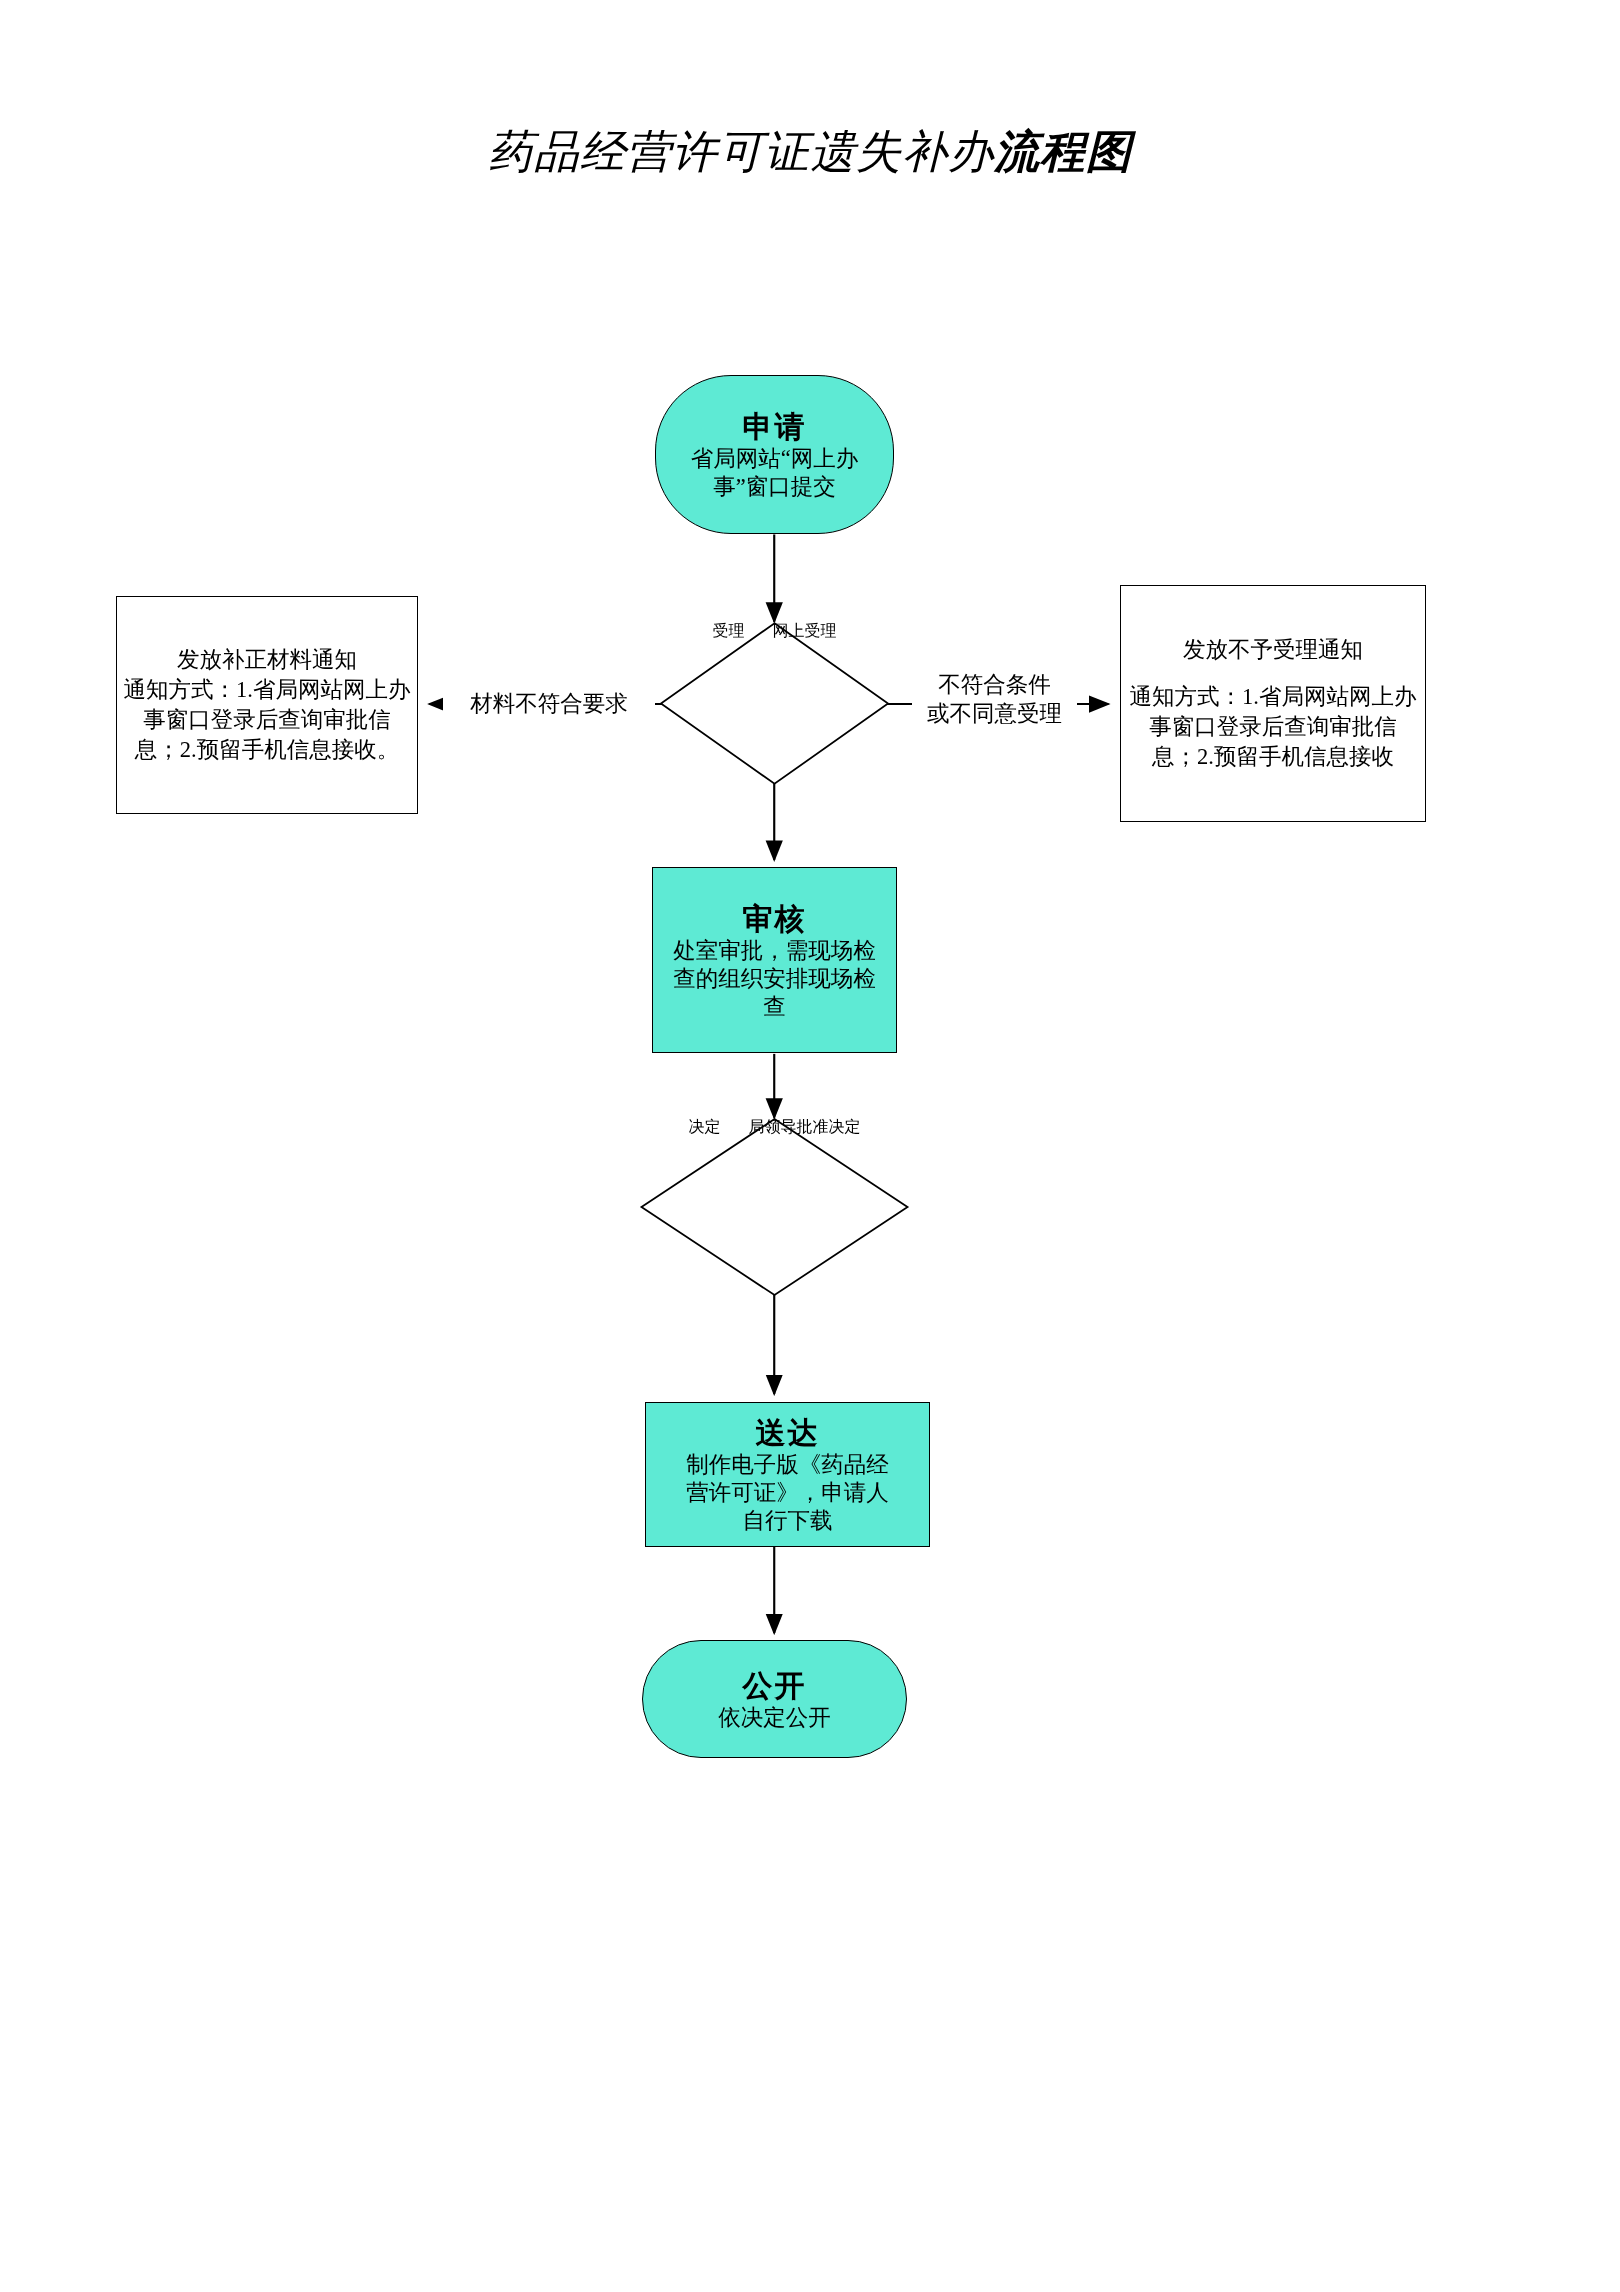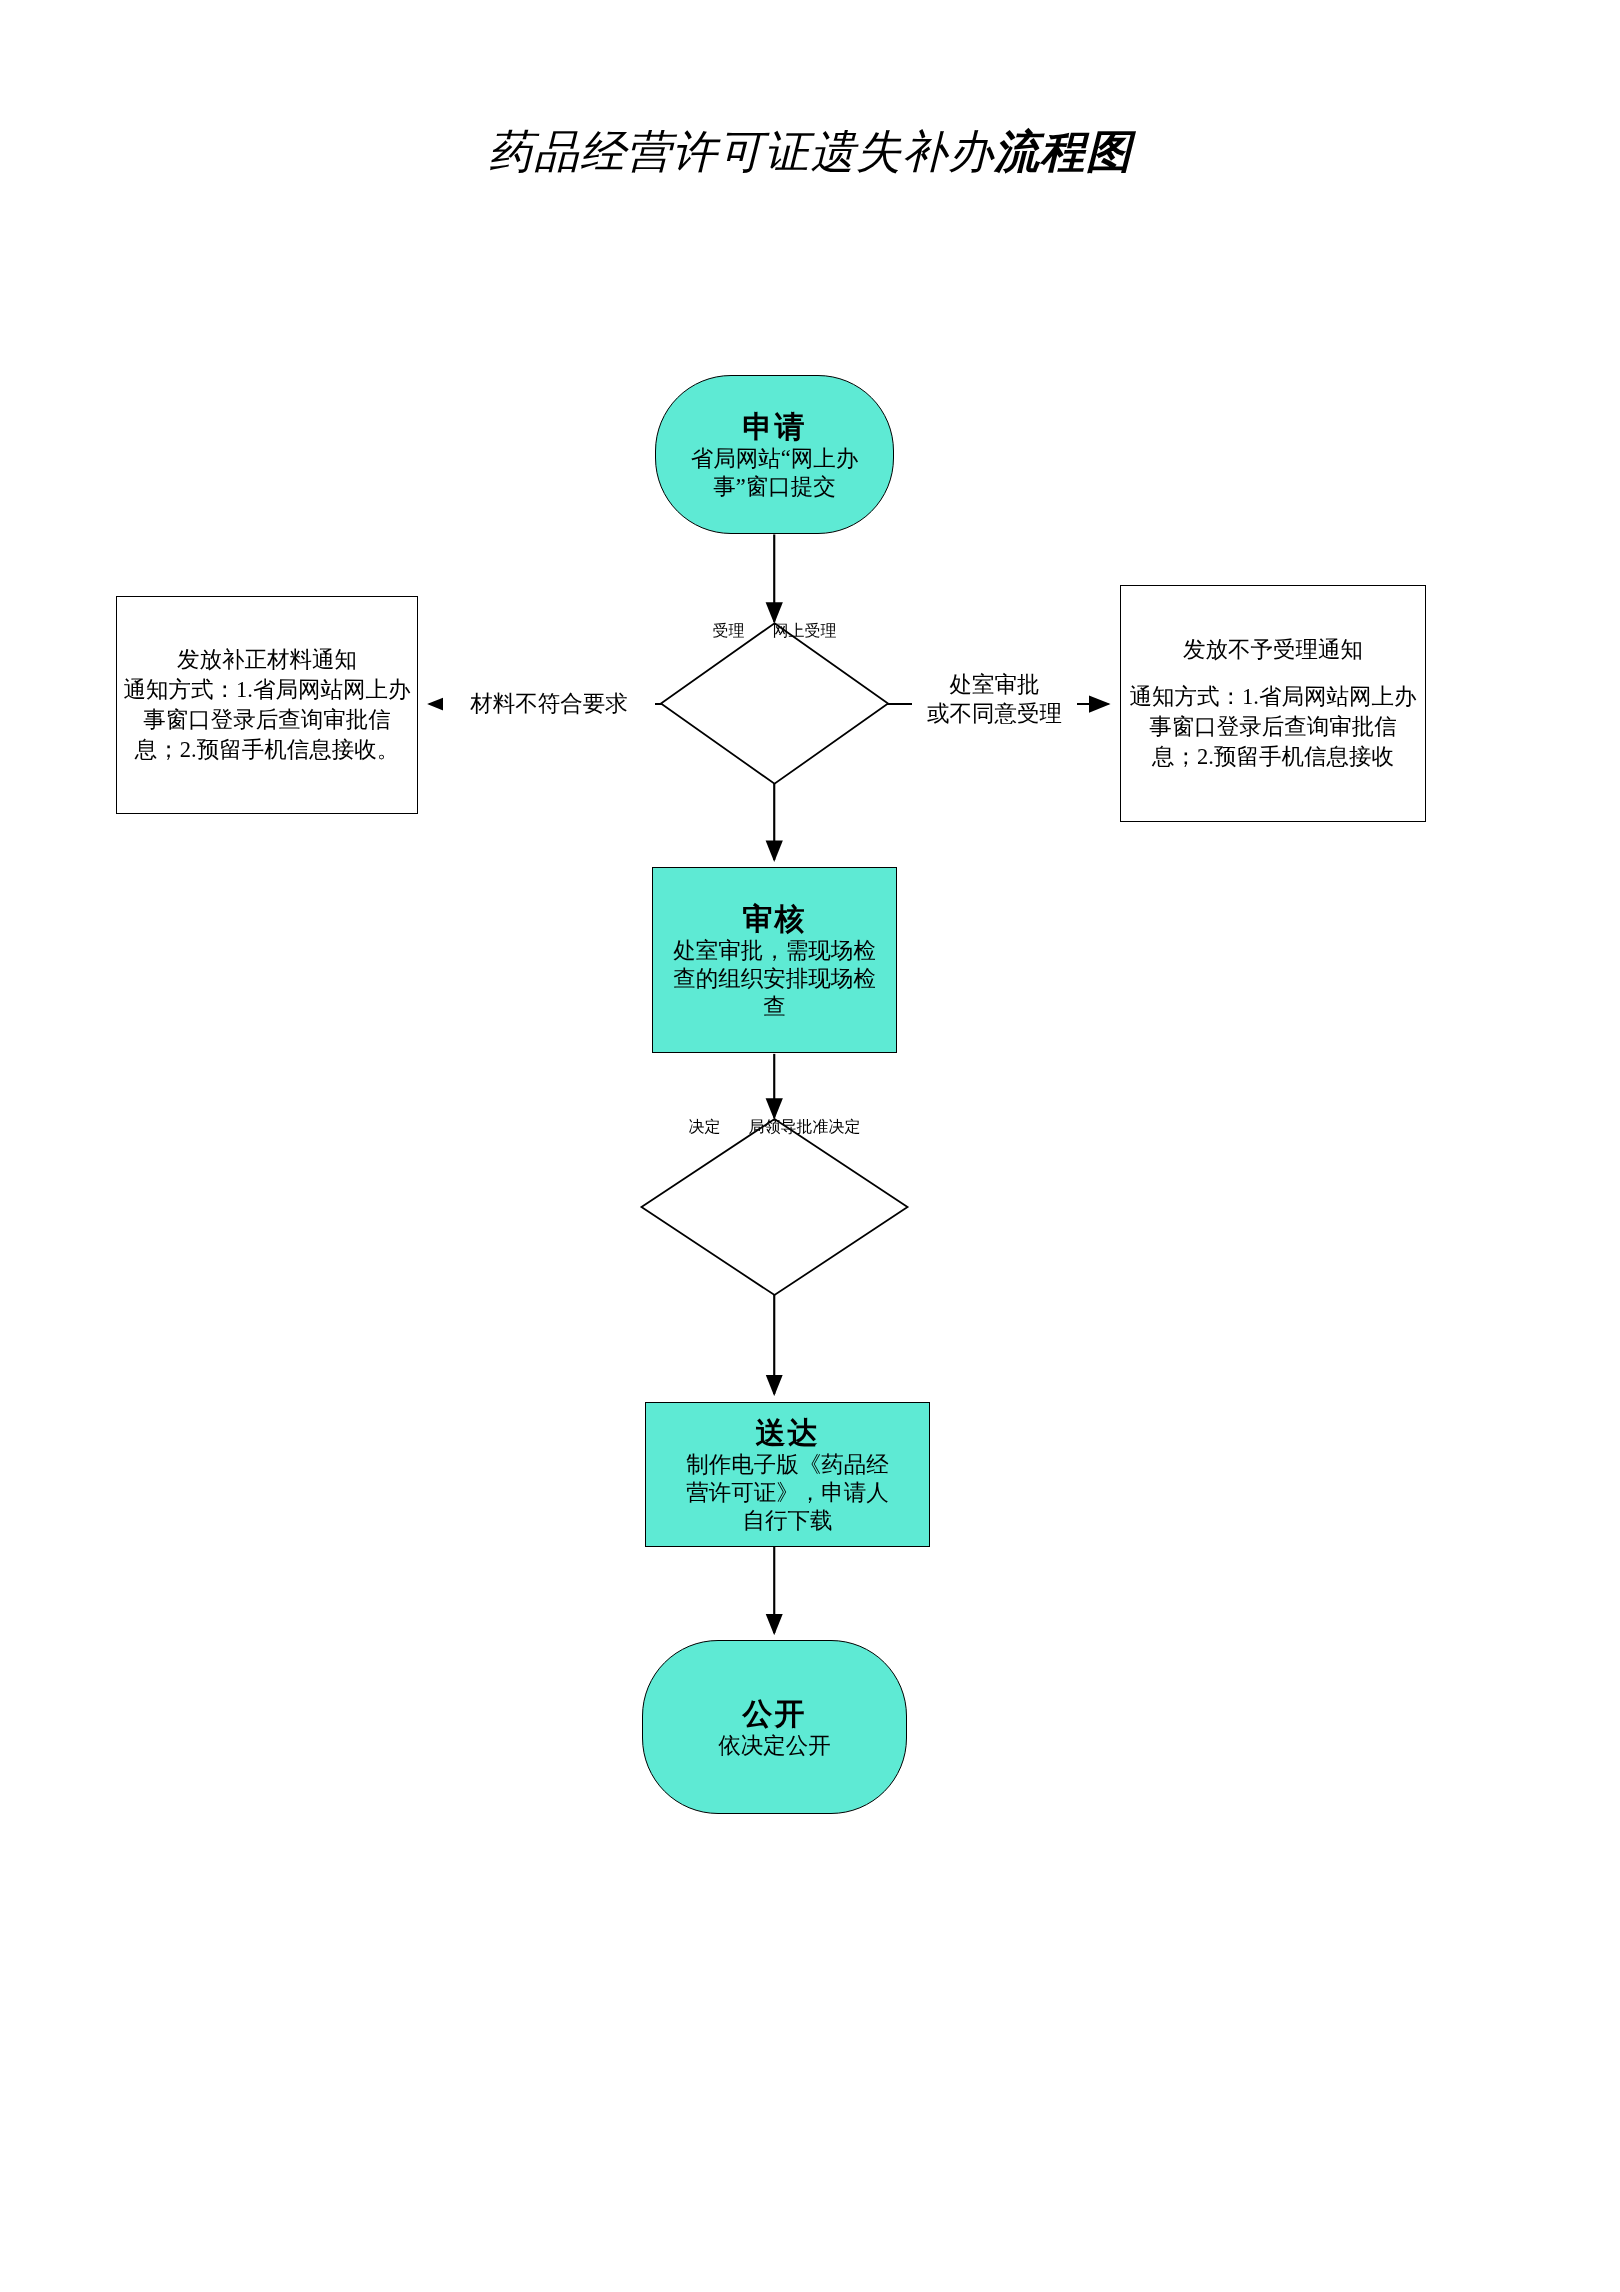--- a/index.html
+++ b/index.html
@@ -198,21 +198,21 @@
   <div class="sidebox" style="left:1120px; top:585px; width:306px; height:237px;gap:17px;">
     <div class="sb-head">发放不予受理通知</div>
     <div class="sb-body">通知方式：1.省局网站网上办事窗口登录后查询审批信息；2.预留手机信息接收</div>
   </div>
 
   <div class="edge-label" style="left:443px; top:689px; width:212px;">
     <span>材料不符合要求</span>
   </div>
 
   <div class="edge-label" style="left:912px; top:670px; width:165px;">
-    <div>处室审批</div>
+    <div>不符合条件</div>
     <div>或不同意受理</div>
   </div>
 
   <div class="node rect" style="left:652px; top:867px; width:245px; height:186px;">
     <div class="n-title">审核</div>
     <div class="n-sub" style="width:208px;">处室审批，需现场检查的组织安排现场检查</div>
   </div>
 
   <div class="diamond" style="left:639px; top:1117px; width:271px; height:180px;">
     <svg width="271" height="180" viewBox="0 0 276 184" xmlns="http://www.w3.org/2000/svg">
@@ -222,19 +222,19 @@
       <div class="n-title">决定</div>
       <div class="n-sub">局领导批准决定</div>
     </div>
   </div>
 
   <div class="node rect" style="left:645px; top:1402px; width:285px; height:145px;">
     <div class="n-title">送达</div>
     <div class="n-sub" style="width:222px;">制作电子版《药品经营许可证》，申请人自行下载</div>
   </div>
 
-  <div class="node terminator" style="left:642px; top:1640px; width:265px; height:174px;">
+  <div class="node terminator" style="left:642px; top:1640px; width:265px; height:118px;">
     <div class="n-title">公开</div>
     <div class="n-sub">依决定公开</div>
   </div>
 
 </div>
 
 
 </body></html>

